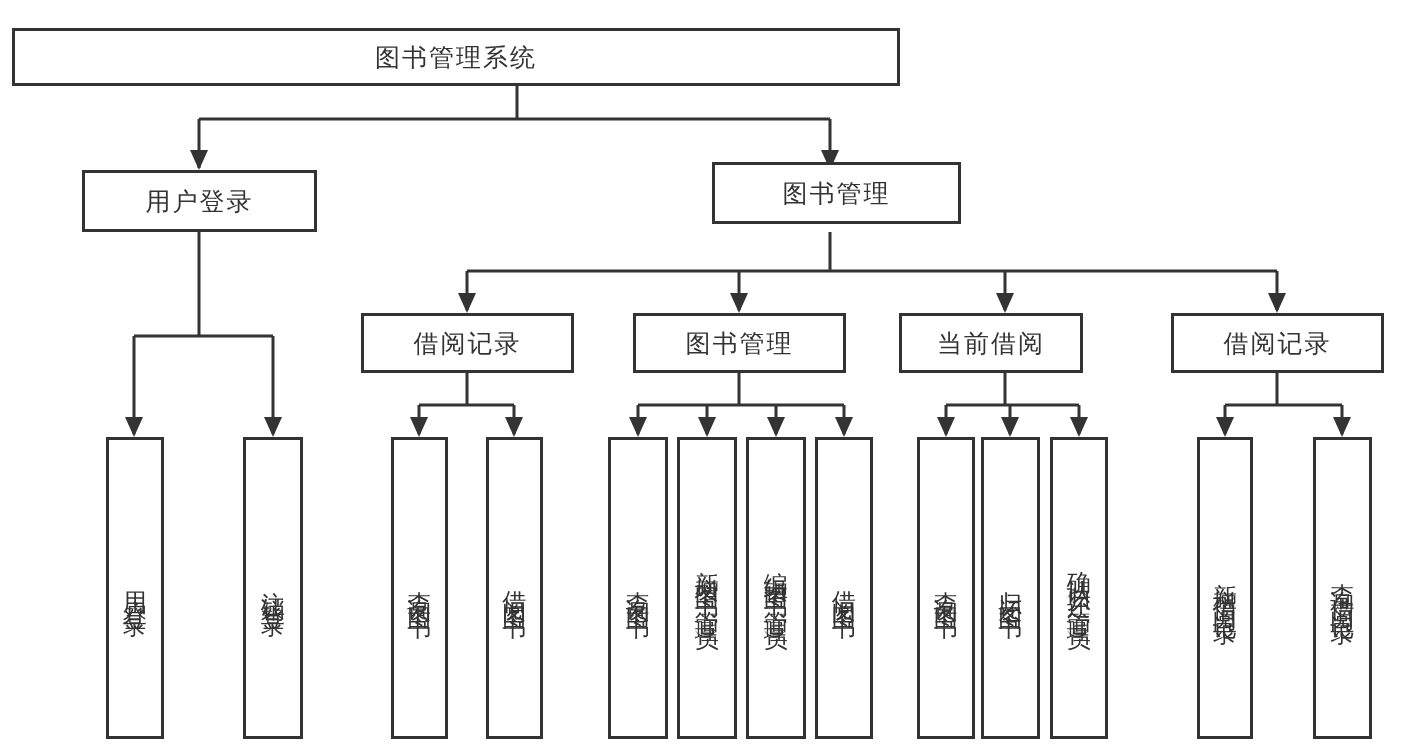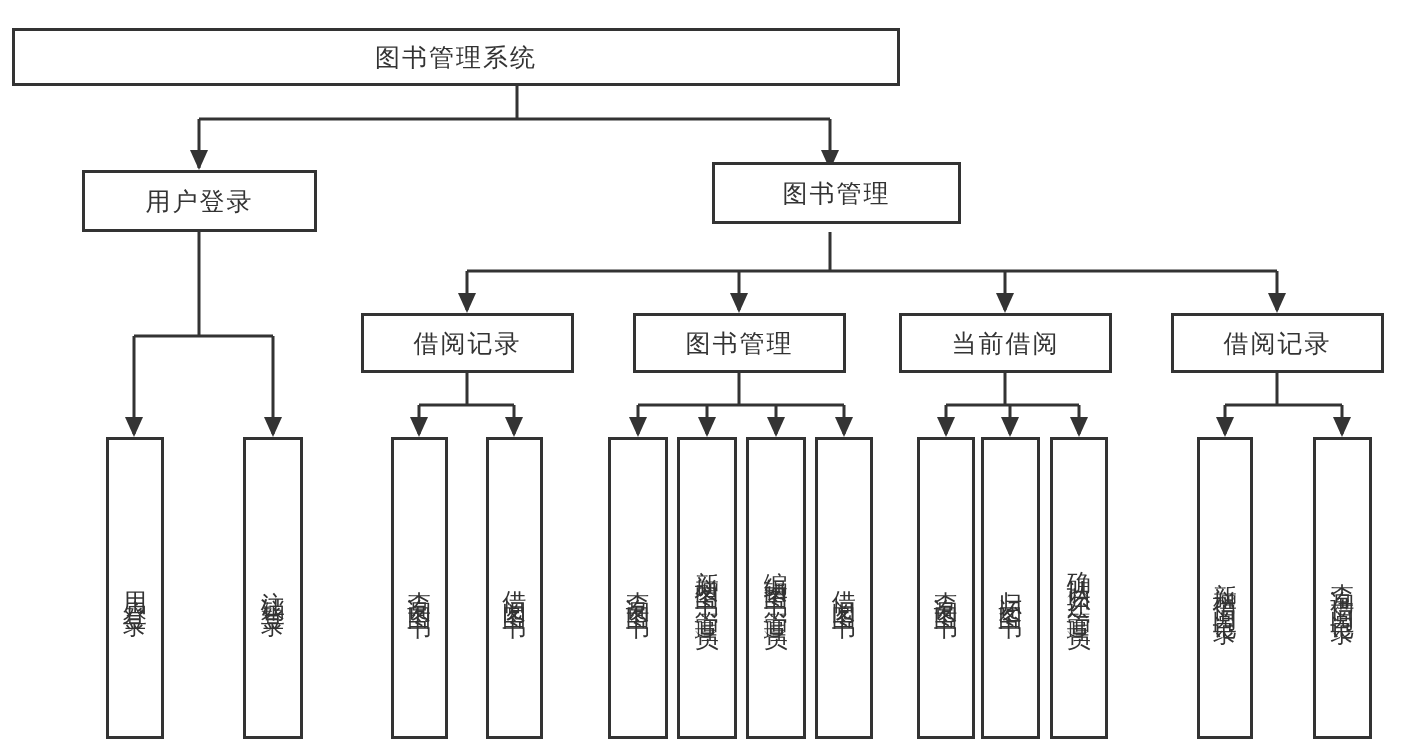--- a/index.html
+++ b/index.html
@@ -85,21 +85,21 @@
     </g>
   </svg>
 
   <div class="box h-box" style="left:12px; top:28px; width:888px; height:58px">图书管理系统</div>
 
   <div class="box h-box" style="left:82px; top:170px; width:235px; height:62px">用户登录</div>
   <div class="box h-box" style="left:712px; top:162px; width:249px; height:62px">图书管理</div>
 
   <div class="box h-box" style="left:361px; top:313px; width:213px; height:60px">借阅记录</div>
   <div class="box h-box" style="left:633px; top:313px; width:213px; height:60px">图书管理</div>
-  <div class="box h-box" style="left:899px; top:313px; width:213px; height:60px">当前借阅</div>
+  <div class="box h-box" style="left:899px; top:313px; width:184px; height:60px">当前借阅</div>
   <div class="box h-box" style="left:1171px; top:313px; width:213px; height:60px">借阅记录</div>
 
   <div class="box v-box" style="left:106px; top:437px; width:58px; height:302px">用户登录</div>
   <div class="box v-box" style="left:243px; top:437px; width:60px; height:302px">注销登录</div>
 
   <div class="box v-box" style="left:391px; top:437px; width:57px; height:302px">查询图书</div>
   <div class="box v-box" style="left:486px; top:437px; width:57px; height:302px">借阅图书</div>
 
   <div class="box v-box" style="left:608px; top:437px; width:60px; height:302px">查询图书</div>
   <div class="box v-box" style="left:677px; top:437px; width:60px; height:302px">新增图书（管理员）</div>

